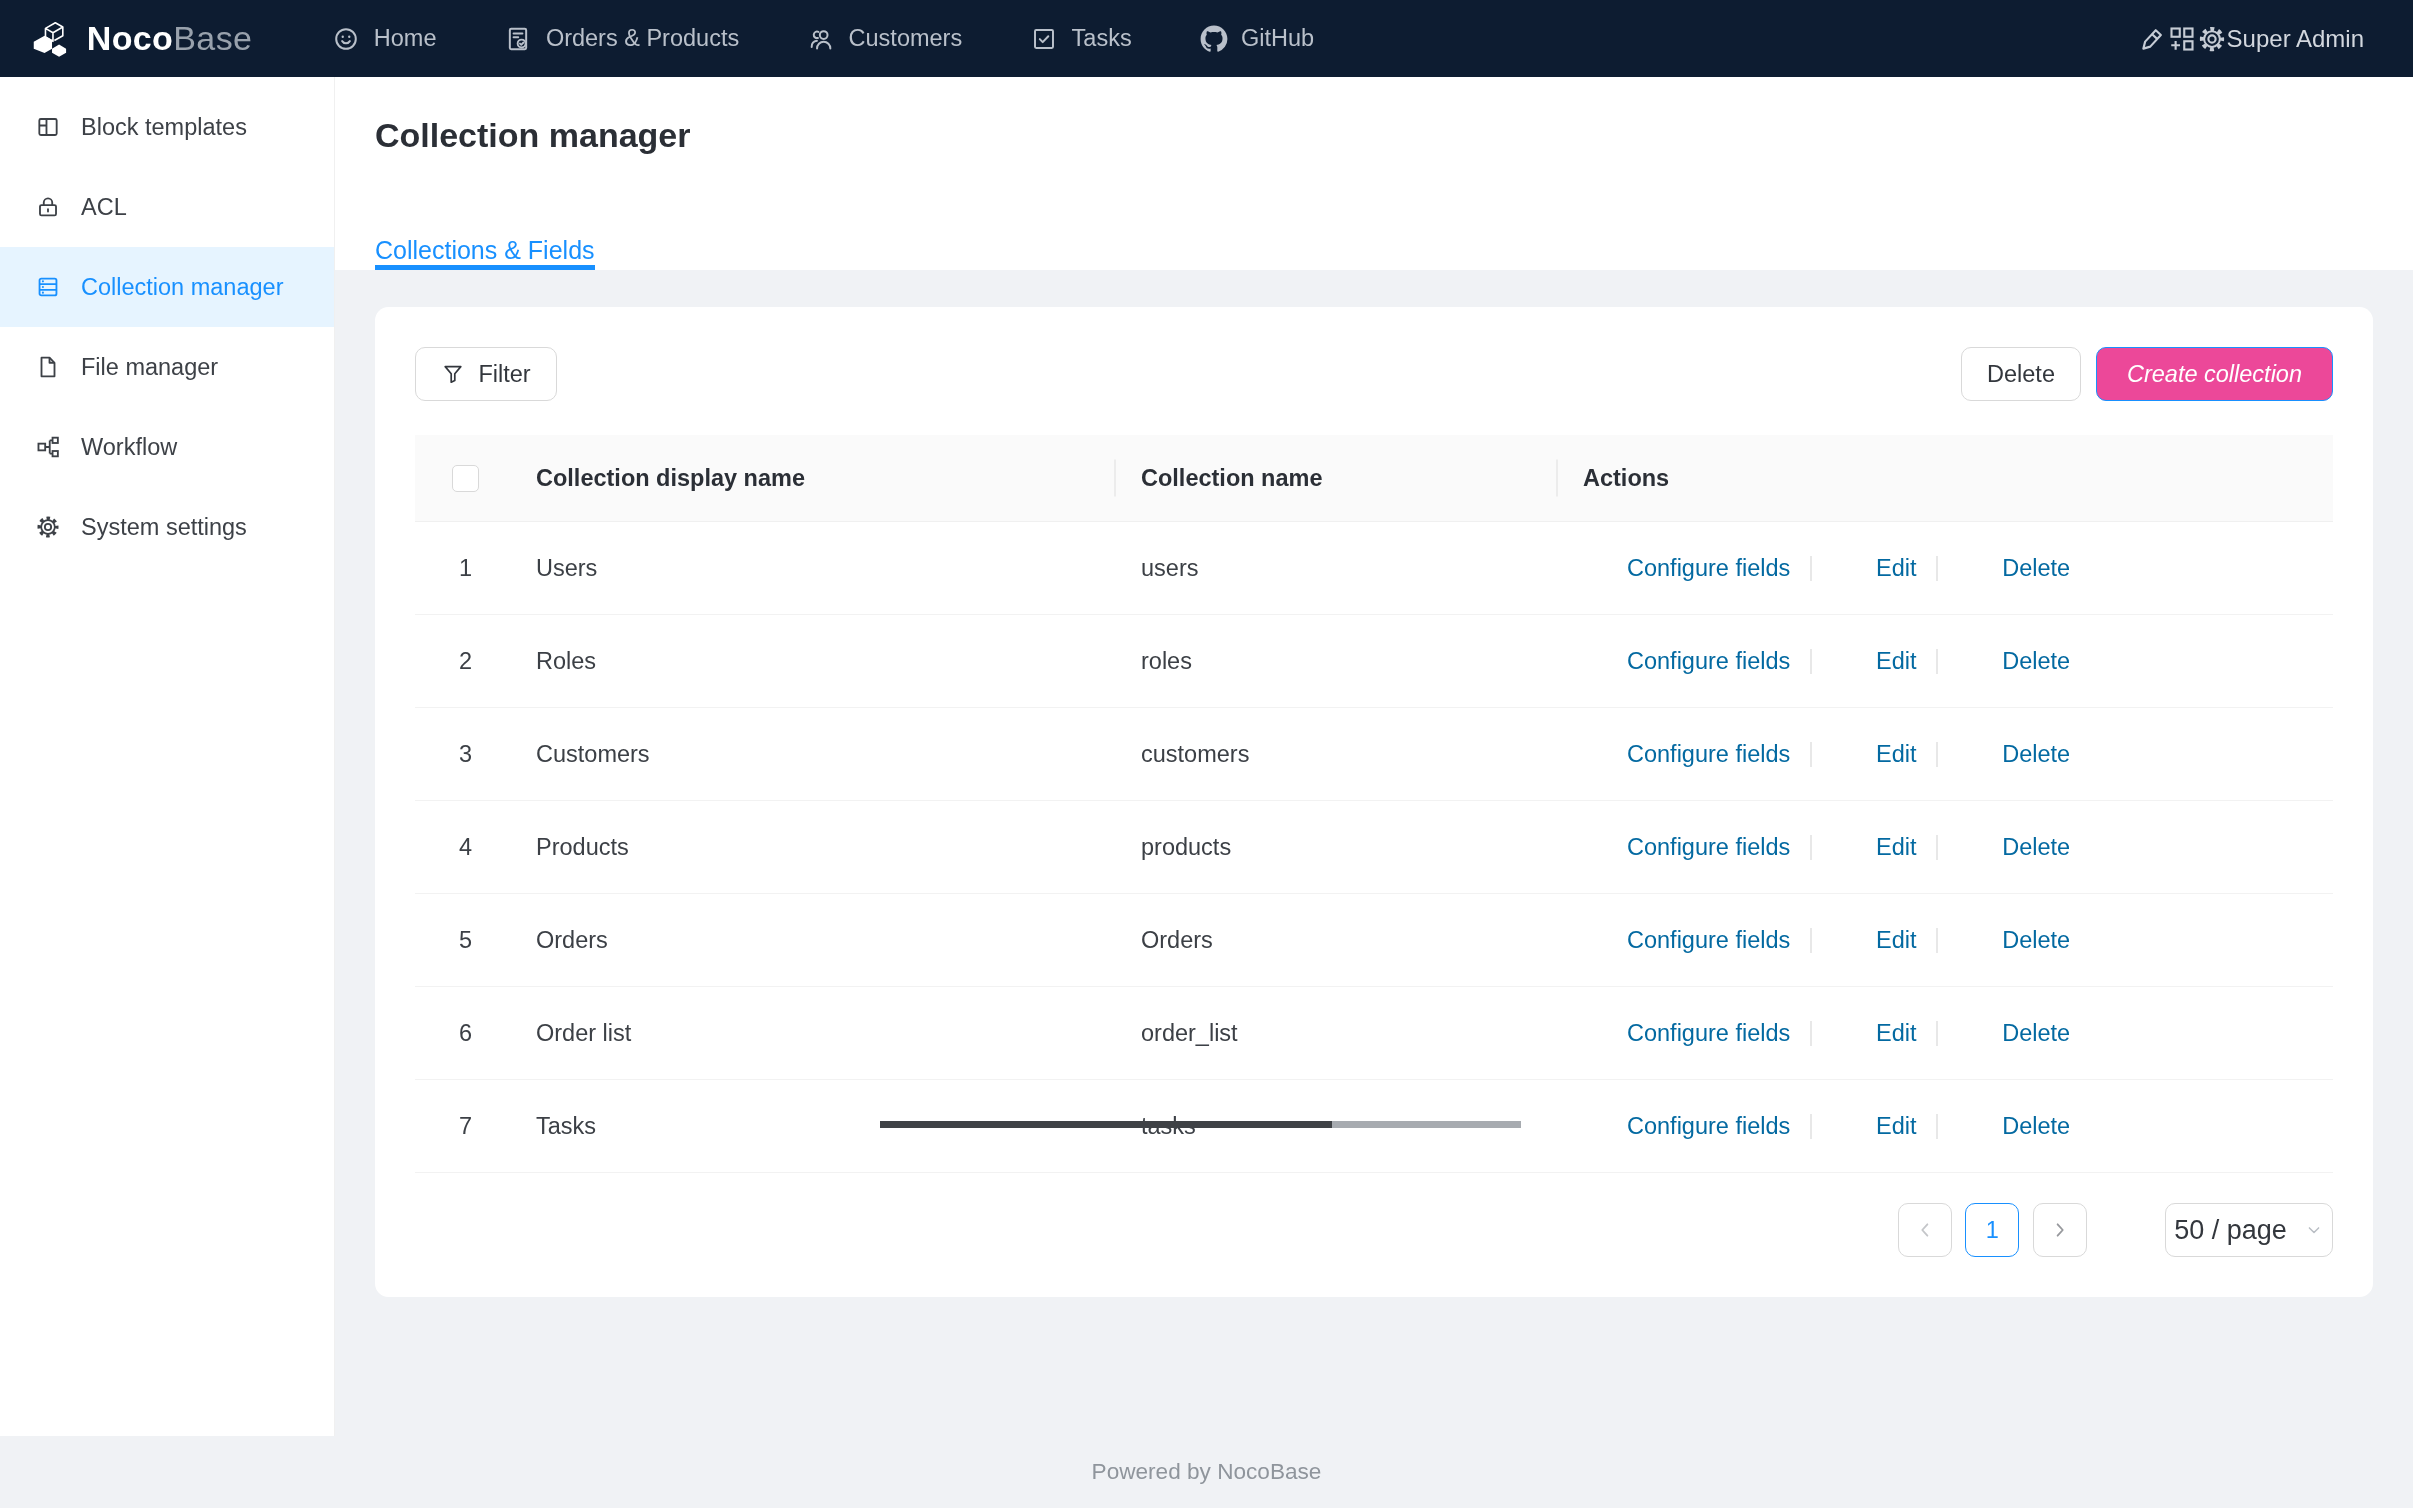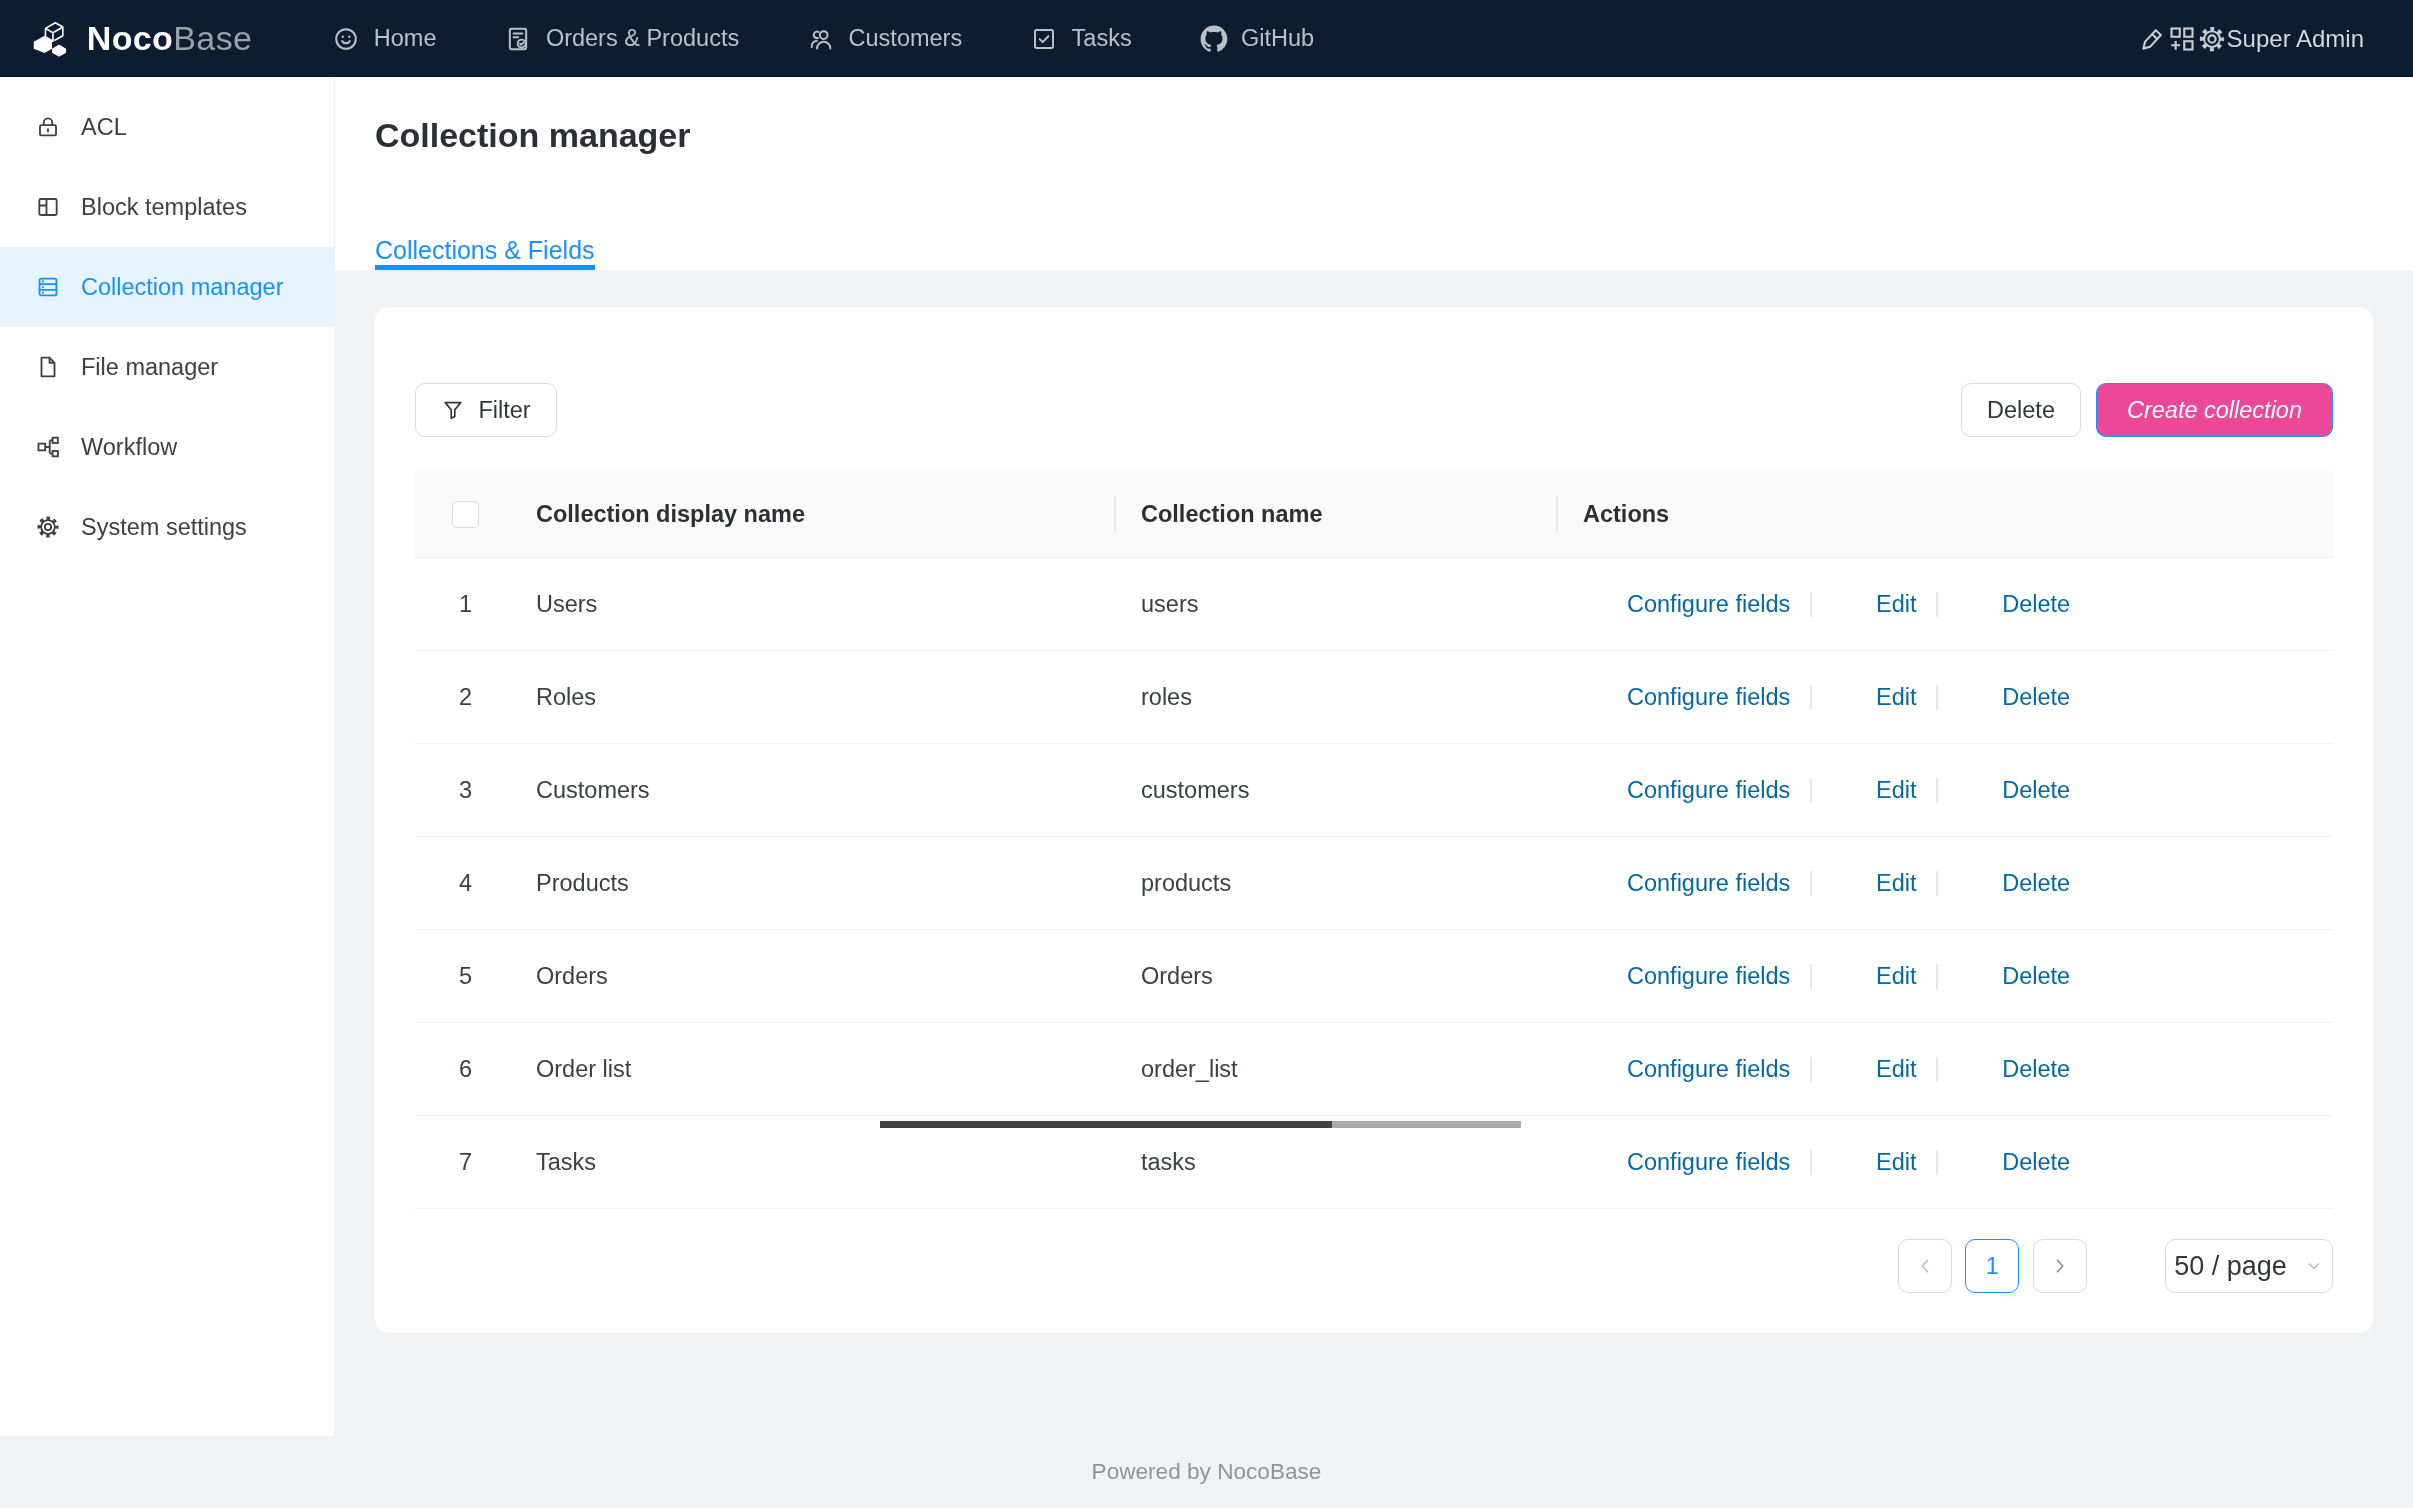--- a/index.html
+++ b/index.html
@@ -34,21 +34,21 @@
   .page-title { font-size:34px; font-weight:600; color:#2b2f36; margin-top:39px; }
   .tabs { margin-top:auto; }
   .tab-active { display:inline-block; font-size:25px; color:#1890ff; border-bottom:5px solid #1890ff; cursor:pointer; }
 
   .page-body { flex:1; padding:37px 40px; }
   .card { background:#ffffff; border-radius:13.4px; padding:40px; }
 
   .toolbar { display:flex; align-items:center; }
   .btn { display:inline-flex; align-items:center; justify-content:center; gap:13.4px; height:54px; padding:0 25px;
          background:#ffffff; border:1.7px solid #d9d9d9; border-radius:10px; font-family:inherit;
-         font-size:23.5px; color:#33373d; cursor:pointer; white-space:nowrap;margin-top:36px; }
+         font-size:23.5px; color:#33373d; cursor:pointer; white-space:nowrap; }
   .btn svg { width:24px; height:24px; }
   .btn-primary { background:#ec4899; border-color:#1890ff; color:#ffffff; padding:0 30px;font-style:italic; }
   .toolbar-right { margin-left:auto; display:flex; align-items:center; gap:15px; }
 
   
   .table { margin-top:34px; }
   .thead { display:flex; align-items:center; height:87px; background:#fafafa; border-bottom:1.7px solid #f0f0f0;
            font-size:23.5px; font-weight:600; color:#2b2f36; }
   .trow { display:flex; align-items:center; height:93px; border-bottom:1.7px solid #f2f2f2; font-size:23.5px; color:#3c4046; }
   .col-sel { width:101px; flex:none; display:flex; justify-content:center; }
@@ -167,32 +167,32 @@
       </div>
       <span class="user-name">Super Admin</span>
     </div>
   </header>
 
   <div class="content-row">
 
     <aside class="sidebar">
       <div class="side-item">
         <svg viewBox="0 0 24 24" fill="none" stroke="currentColor">
+          <rect x="4" y="4.6" width="16" height="14.8" rx="1.4" stroke-width="1.7"></rect>
+          <path d="M10.6 4.6v14.8M4 10.6h6.6" stroke-width="1.7"></path>
+        </svg>
+        <span>Block templates</span>
+      </div>
+      <div class="side-item">
+        <svg viewBox="0 0 24 24" fill="none" stroke="currentColor">
           <rect x="4.6" y="10.2" width="14.8" height="9.6" rx="1.4" stroke-width="1.7"></rect>
           <path d="M8.1 10.2V7.9a3.9 3.9 0 0 1 7.8 0v2.3" stroke-width="1.7"></path>
           <path d="M12 14v2.2" stroke-width="1.7" stroke-linecap="round"></path>
         </svg>
         <span>ACL</span>
-      </div>
-      <div class="side-item">
-        <svg viewBox="0 0 24 24" fill="none" stroke="currentColor">
-          <rect x="4" y="4.6" width="16" height="14.8" rx="1.4" stroke-width="1.7"></rect>
-          <path d="M10.6 4.6v14.8M4 10.6h6.6" stroke-width="1.7"></path>
-        </svg>
-        <span>Block templates</span>
       </div>
       <div class="side-item active">
         <svg viewBox="0 0 24 24" fill="none" stroke="currentColor">
           <rect x="4.2" y="4.2" width="15.6" height="15.6" rx="1.6" stroke-width="1.7"></rect>
           <path d="M4.2 9.4h15.6M4.2 14.6h15.6" stroke-width="1.7"></path>
           <circle cx="7.3" cy="6.8" r=".95" fill="currentColor" stroke="none"></circle>
           <circle cx="7.3" cy="12" r=".95" fill="currentColor" stroke="none"></circle>
           <circle cx="7.3" cy="17.2" r=".95" fill="currentColor" stroke="none"></circle>
         </svg>
         <span>Collection manager</span>

